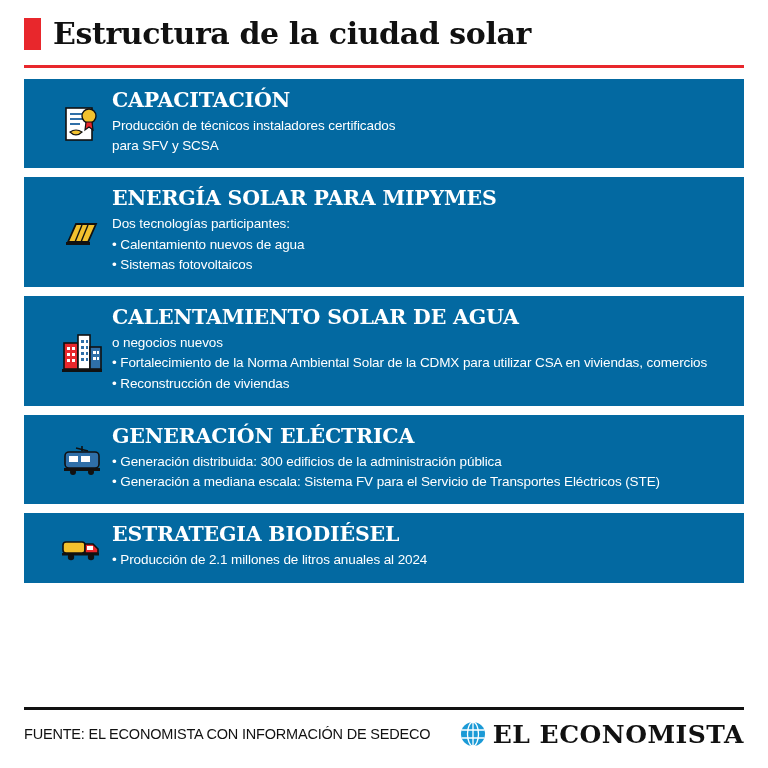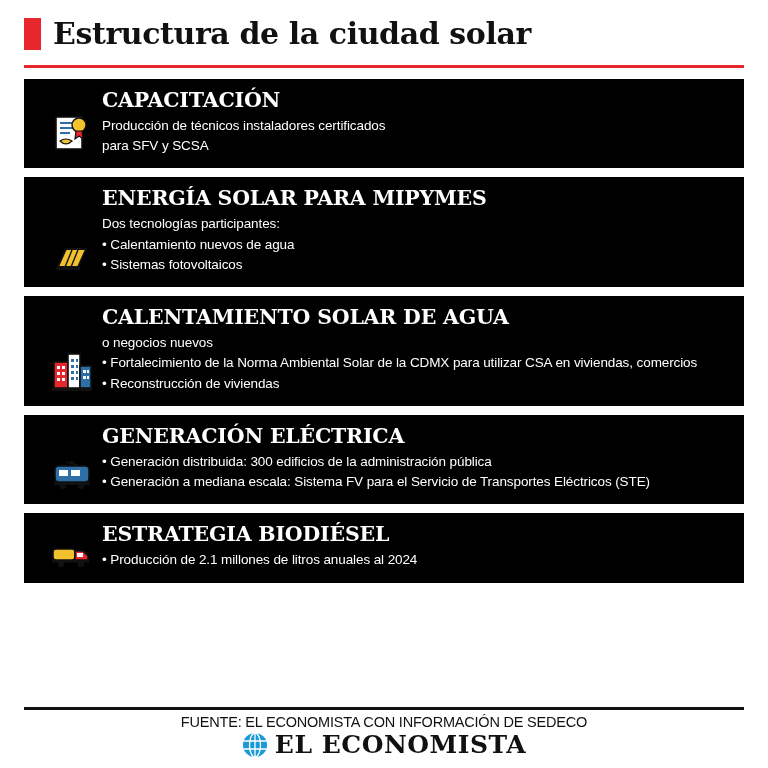--- a/index.html
+++ b/index.html
@@ -51,24 +51,24 @@
   }
 
   
   .sections {
     margin-top: 11px;
     display: flex;
     flex-direction: column;
     gap: 9px;
   }
   .section {
-    background: #000000;
-    display: flex;
-    align-items: flex-end;
-    padding: 10px 12px 12px 20px;
+    background: #0369a1;
+    display: flex;
+    align-items: center;
+    padding: 10px 12px 12px 30px;
     box-sizing: border-box;
   }
   .sec-icon {
     width: 56px;
     flex: 0 0 56px;
     display: flex;
     align-items: flex-start;
     justify-content: center;
     padding-top: 4px;
   }
@@ -104,21 +104,20 @@
   }
   .footer {
     position: absolute;
     left: 24px;
     right: 24px;
     bottom: 14px;
     height: 40px;
     display: flex;
     align-items: center;
     justify-content: space-between;
-    flex-direction: column;
   }
   .footer-source {
     font-family: "Liberation Sans", sans-serif;
     font-size: 14.5px;
     color: #111111;
     letter-spacing: -0.2px;
   }
   .brand {
     display: flex;
     align-items: center;

